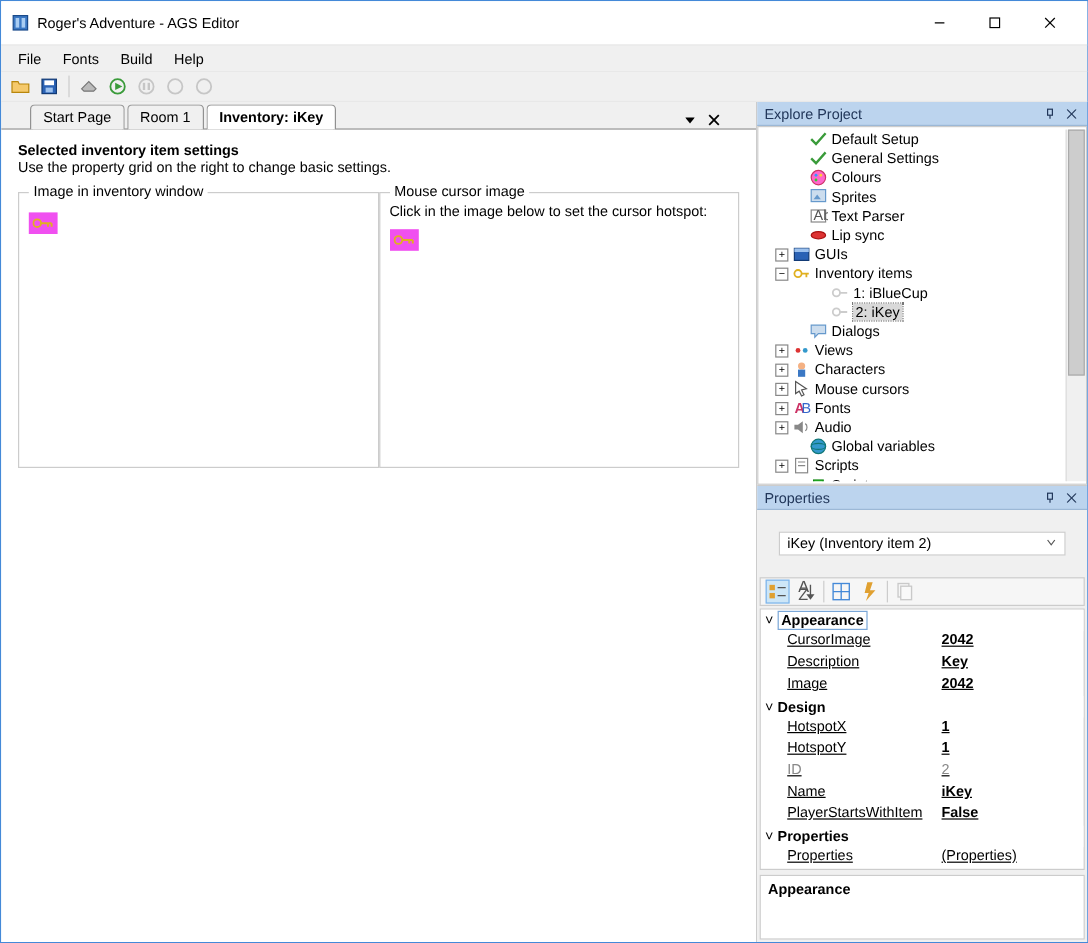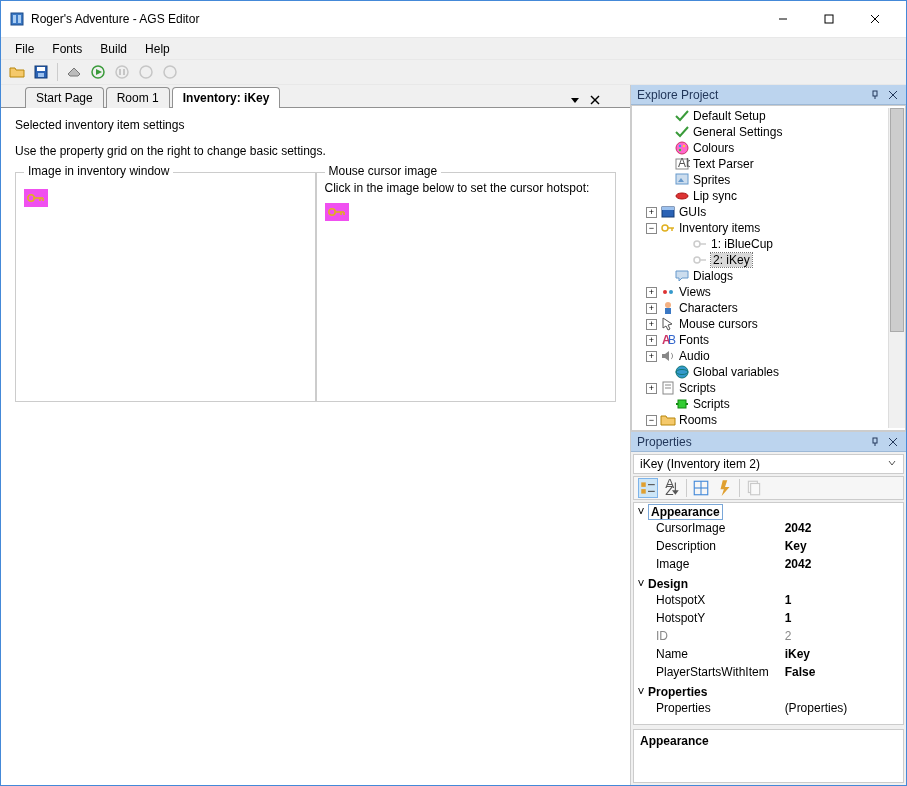--- a/index.html
+++ b/index.html
@@ -18,21 +18,21 @@
 .toolbar svg { width: 16px; height: 16px; }
 .workspace { flex: 1; display: flex; overflow: hidden; }
 .editor-pane { flex: 1; display: flex; flex-direction: column; border-right: 1px solid #ccc; }
 .tabstrip { height: 22px; display: flex; align-items: flex-end; padding: 0 24px; background: #f0f0f0; }
 .tab { padding: 3px 10px; border: 1px solid #919191; border-bottom: none; border-top-left-radius: 4px; border-top-right-radius: 4px; background: #f0f0f0; margin-right: 2px; position: relative; top: 1px; }
 .tab.active { background: #fff; font-weight: bold; z-index: 2; }
 .tab-spacer { flex: 1; }
 .tab-ctrl { display: flex; align-items: center; gap: 6px; padding-right: 4px; }
 .tab-ctrl .tc { width: 14px; height: 14px; display: flex; align-items: center; justify-content: center; }
 .editor-body { flex: 1; border-top: 1px solid #919191; background: #fff; padding: 10px 14px; overflow: auto; }
-.section-heading { margin-bottom: 12px; }
+.section-heading { margin-bottom: 0; font-weight: bold; }
 .section-hint { margin-bottom: 14px; }
 .preview-row { display: flex; }
 .fieldset { border: 1px solid #ccc; padding: 8px; position: relative; flex: 1; height: 230px; }
 .fieldset .legend { position: absolute; top: -9px; left: 8px; background: #fff; padding: 0 4px; }
 .sprite { width: 24px; height: 18px; background: #f050f0; display: flex; align-items: center; justify-content: center; margin-top: 8px; }
 .sprite svg { width: 18px; height: 10px; }
 .right-panes { width: 275px; display: flex; flex-direction: column; background: #f0f0f0; }
 .panel-header { height: 20px; background: #bcd4ee; display: flex; align-items: center; padding: 0 6px; border-bottom: 1px solid #9cb8d6; }
 .panel-header .ph-title { flex: 1; color: #22375a; }
 .panel-header .ph-btns { display: flex; gap: 4px; }
@@ -41,32 +41,32 @@
 .tree { flex:1; overflow:hidden; }
 .tree-row { display: flex; align-items: center; height: 16px; padding-right: 4px; }
 .tree-row .indent { display: inline-block; }
 .tree-row .exp { width: 11px; height: 11px; border: 1px solid #888; display: inline-flex; align-items: center; justify-content: center; font-size: 9px; line-height: 1; margin-right: 3px; background:#fff;}
 .tree-row .exp.blank { border: none; }
 .tree-row .ticon { width: 16px; height: 16px; display: inline-flex; align-items: center; justify-content: center; margin-right: 3px; }
 .tree-row .label.selected { background: #d9d9d9; padding: 0 2px; outline: 1px dotted #777; }
 .vscroll { width: 17px; background: #f0f0f0; border-left:1px solid #ddd; position:relative;}
 .vscroll .thumb { position:absolute; left:1px; right:1px; top:0; height:70%; background:#cdcdcd; border:1px solid #aaa;}
 .properties-pane { flex: 1.1; display: flex; flex-direction: column; border-top: 1px solid #ccc;}
-.prop-obj { height: 20px; border: 1px solid #ccc; background: #fff; display: flex; align-items: center; padding: 0 6px; margin: 2px; }
+.prop-obj { height: 20px; border: 1px solid #ccc; background: #fff; display: flex; align-items: center; padding: 0 6px; margin: 18px; }
 .prop-obj .dd { margin-left: auto; }
 .prop-toolbar { height: 24px; border: 1px solid #ccc; margin: 0 2px; display: flex; align-items: center; gap: 4px; padding: 0 4px; background:#f6f6f6;}
 .prop-toolbar .ptbtn { width: 20px; height: 20px; display:flex; align-items:center; justify-content:center; border:1px solid transparent;}
 .prop-toolbar .ptbtn.active { border:1px solid #7eb4ea; background:#cde6f7;}
 .prop-toolbar .sep { width:1px; height:18px; background:#ccc; }
 .prop-grid { flex: 1; border: 1px solid #ccc; margin: 2px; background: #fff; overflow: auto; }
 .prop-cat { display: flex; align-items: center; height: 18px; background: #fff; }
 .prop-cat .caret { width: 14px; text-align: center; }
 .prop-cat .catname { font-weight: bold; }
 .prop-cat.first .catname { border:1px solid #7aa7d8; padding:0 2px;}
-.prop-row { display: flex; height: 18px; }
+.prop-row { display: flex; height: 18px; text-decoration: underline; }
 .prop-row .pname { width: 56%; padding-left: 22px; }
 .prop-row .pval { flex: 1; font-weight: bold; }
 .prop-row.readonly .pname, .prop-row.readonly .pval { color: #888; }
 .prop-row.plain .pval { font-weight: normal; }
 .prop-desc { height: 54px; border: 1px solid #ccc; margin: 2px; padding: 4px 6px; background: #fff; }
 .prop-desc .dname { font-weight: bold; }
 </style>
 </head>
 <body>
 
@@ -258,36 +258,36 @@
                   <circle cx="6" cy="10" r="1.2" fill="#3c3"></circle>
                 </svg>
               </span>
               <span class="label">Colours</span>
             </div>
           <div class="tree-row">
               <span class="indent" style="width:28px"></span>
               <span class="exp blank"></span>
               <span class="ticon">
                 <svg viewBox="0 0 16 16">
+                  <rect x="2" y="2" width="12" height="10" fill="#cde" stroke="#69c"></rect>
+                  <polygon points="4,10 7,6 10,10" fill="#69c"></polygon>
+                </svg>
+              </span>
+              <span class="label">Sprites</span>
+            </div>
+          <div class="tree-row">
+              <span class="indent" style="width:28px"></span>
+              <span class="exp blank"></span>
+              <span class="ticon">
+                <svg viewBox="0 0 16 16">
                   <rect x="2" y="3" width="12" height="10" fill="#fff" stroke="#888"></rect>
                   <text x="4" y="11" font-size="7" fill="#555">Ab</text>
                 </svg>
               </span>
               <span class="label">Text Parser</span>
-            </div>
-          <div class="tree-row">
-              <span class="indent" style="width:28px"></span>
-              <span class="exp blank"></span>
-              <span class="ticon">
-                <svg viewBox="0 0 16 16">
-                  <rect x="2" y="2" width="12" height="10" fill="#cde" stroke="#69c"></rect>
-                  <polygon points="4,10 7,6 10,10" fill="#69c"></polygon>
-                </svg>
-              </span>
-              <span class="label">Sprites</span>
             </div>
           <div class="tree-row">
               <span class="indent" style="width:28px"></span>
               <span class="exp blank"></span>
               <span class="ticon">
                 <svg viewBox="0 0 16 16">
                   <ellipse cx="8" cy="8" rx="6" ry="3" fill="#d33" stroke="#a11"></ellipse>
                 </svg>
               </span>
               <span class="label">Lip sync</span>

